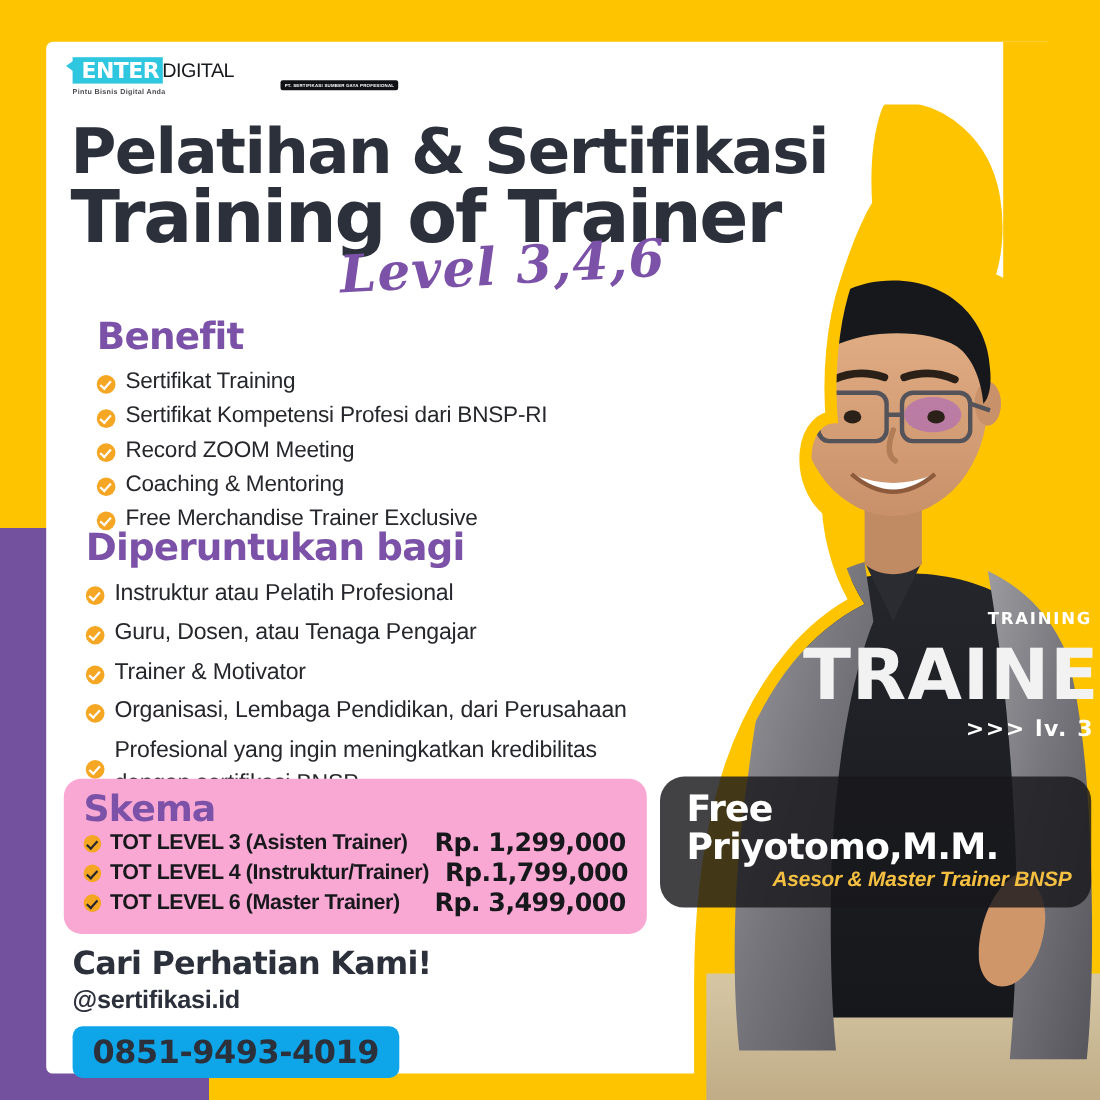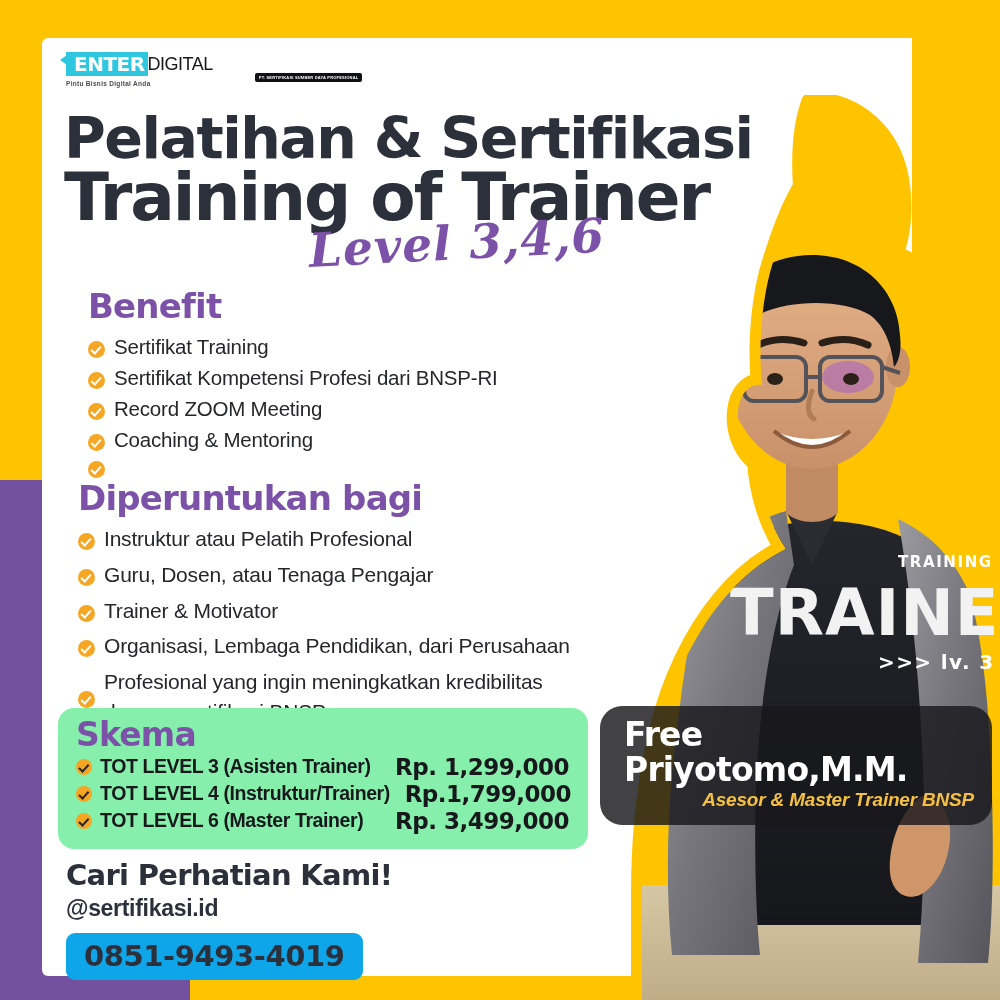--- a/index.html
+++ b/index.html
@@ -225,21 +225,21 @@
     transform: rotate(42deg);
   }
   .li-text { display: block; }
   .li-sub { display: block; margin-left: 0; }
 
   
   .skema {
     position: absolute;
     left: 58px; top: 708px;
     width: 530px;
-    background: #86efac;
+    background: #f9a8d4;
     border-radius: 16px;
     padding: 10px 16px 14px 18px;
     z-index: 6;
   }
   .skema-title {
     font-size: 33px;
     font-weight: 800;
     color: #7B52A8;
     letter-spacing: -0.8px;
     line-height: 1.05;
@@ -406,20 +406,21 @@
       <li>
         <span class="check"></span>
         <span class="li-text">Record ZOOM Meeting</span>
       </li>
       <li>
         <span class="check"></span>
         <span class="li-text">Coaching &amp; Mentoring</span>
       </li>
       <li>
         <span class="check"></span>
+        <span class="li-text">Free Merchandise Trainer Exclusive</span>
       </li>
     </ul>
   </div>
 
   <div class="section section-audience">
     <div class="section-heading">Diperuntukan bagi</div>
     <ul class="bullets">
       <li>
         <span class="check"></span>
         <span class="li-text">Instruktur atau Pelatih Profesional</span>

